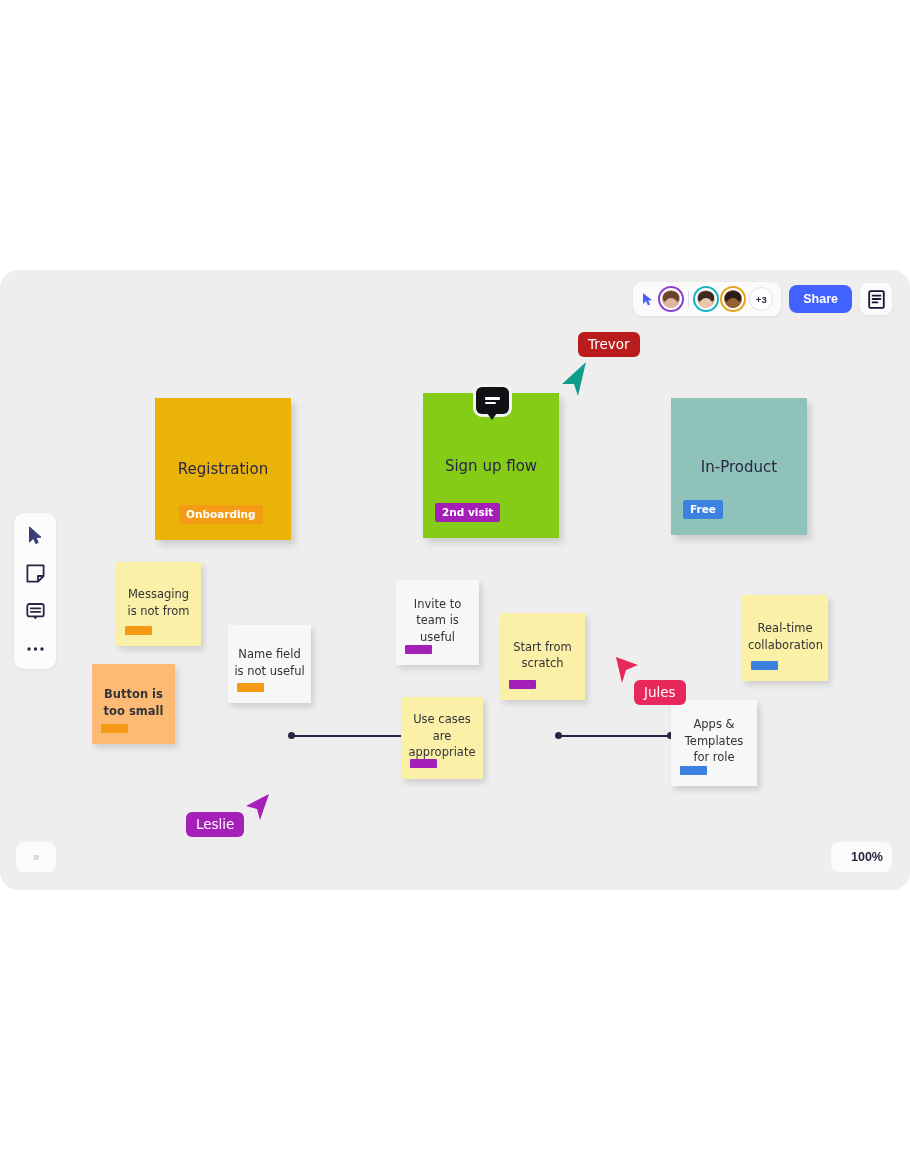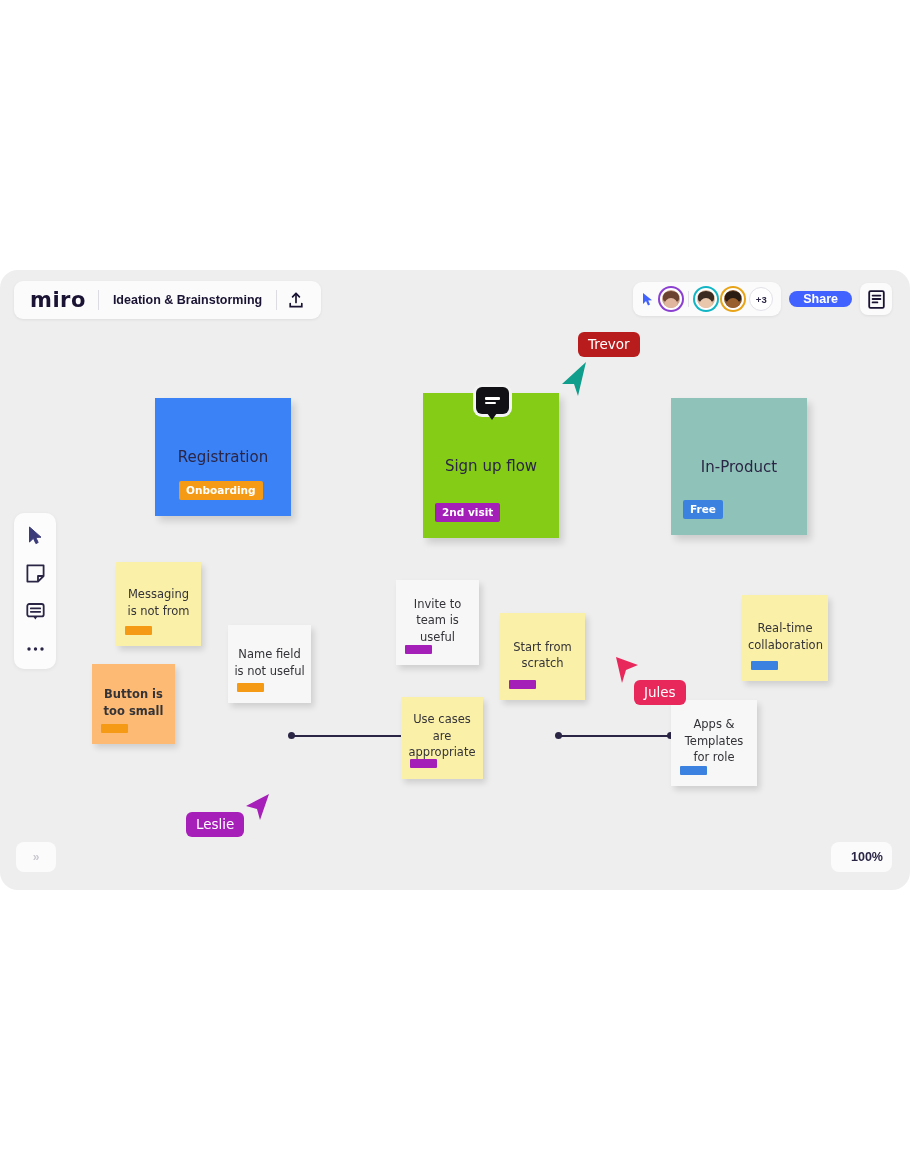--- a/index.html
+++ b/index.html
@@ -146,21 +146,21 @@
     background: #e0e0e6;
     margin: 0 1px;
   }
   #share-button {
     background: #4262ff;
     color: #fff;
     font-size: 12.5px;
     font-weight: 700;
     border: none;
     border-radius: 8px;
-    height: 16px;
+    height: 28px;
     padding: 0 14px;
     cursor: pointer;
     font-family: "Liberation Sans", sans-serif;
   }
   #notes-panel-button {
     width: 32px;
     height: 32px;
     background: #fbfbfc;
     border-radius: 8px;
     display: flex;
@@ -344,33 +344,20 @@
     background: #fff;
     margin: 2px 0;
     border-radius: 1px;
   }
 </style>
 </head>
 <body>
 
 <div id="app-window">
 
-  <div id="topbar-left">
-    <span class="brand">miro</span>
-    <span class="vsep"></span>
-    <span class="board-title">Ideation &amp; Brainstorming</span>
-    <span class="vsep"></span>
-    <span class="upload-btn">
-      <svg width="16" height="17" viewBox="0 0 16 17" fill="none">
-        <path d="M8 1.5 L8 10.5" stroke="#1a1333" stroke-width="1.7" stroke-linecap="round"></path>
-        <path d="M4.6 4.8 L8 1.4 L11.4 4.8" stroke="#1a1333" stroke-width="1.7" stroke-linecap="round" stroke-linejoin="round"></path>
-        <path d="M2.2 11.5 L2.2 14.6 L13.8 14.6 L13.8 11.5" stroke="#1a1333" stroke-width="1.7" stroke-linecap="round"></path>
-      </svg>
-    </span>
-  </div>
 
   <div id="left-toolbar">
     <div class="tool">
       <svg width="15" height="19" viewBox="0 0 15 19">
         <path d="M1.5 1 L1.5 16 L5.4 12.3 L7.9 17.6 L10.2 16.5 L7.8 11.4 L13 11.2 Z" fill="#3b3b7a" stroke="#3b3b7a" stroke-width="1"></path>
       </svg>
     </div>
     <div class="tool">
       <svg width="19" height="19" viewBox="0 0 19 19">
         <path d="M1.4 1.4 H17.6 V12 L12 17.6 H1.4 Z" fill="none" stroke="#2b2545" stroke-width="1.8" stroke-linejoin="round"></path>
@@ -396,21 +383,21 @@
   <div id="canvas">
 
     <div class="connector" style="left:292px; top:465px; width:132px;"></div>
     <div class="conn-dot" style="left:288px; top:462px;"></div>
     <div class="conn-dot" style="left:420px; top:462px;"></div>
 
     <div class="connector" style="left:559px; top:465px; width:113px;"></div>
     <div class="conn-dot" style="left:555px; top:462px;"></div>
     <div class="conn-dot" style="left:667px; top:462px;"></div>
 
-    <div class="flow-box" style="left:155px; top:128px; width:136px; height:118px; background:#3b82f6;">
+    <div class="flow-box" style="left:155px; top:128px; width:136px; height:142px; background:#eab308;">
       <div class="box-title">Registration</div>
       <div class="box-tag" style="background:#f59a15;margin-left:12px;">Onboarding</div>
     </div>
 
     <div class="flow-box" style="left:423px; top:123px; width:136px; height:145px; background:#84cc16;">
       <div class="box-title">Sign up flow</div>
       <div class="box-tag" style="background:#a31fb8;">2nd visit</div>
     </div>
 
     <div class="flow-box" style="left:671px; top:128px; width:136px; height:137px; background:#8fc2b8;">

